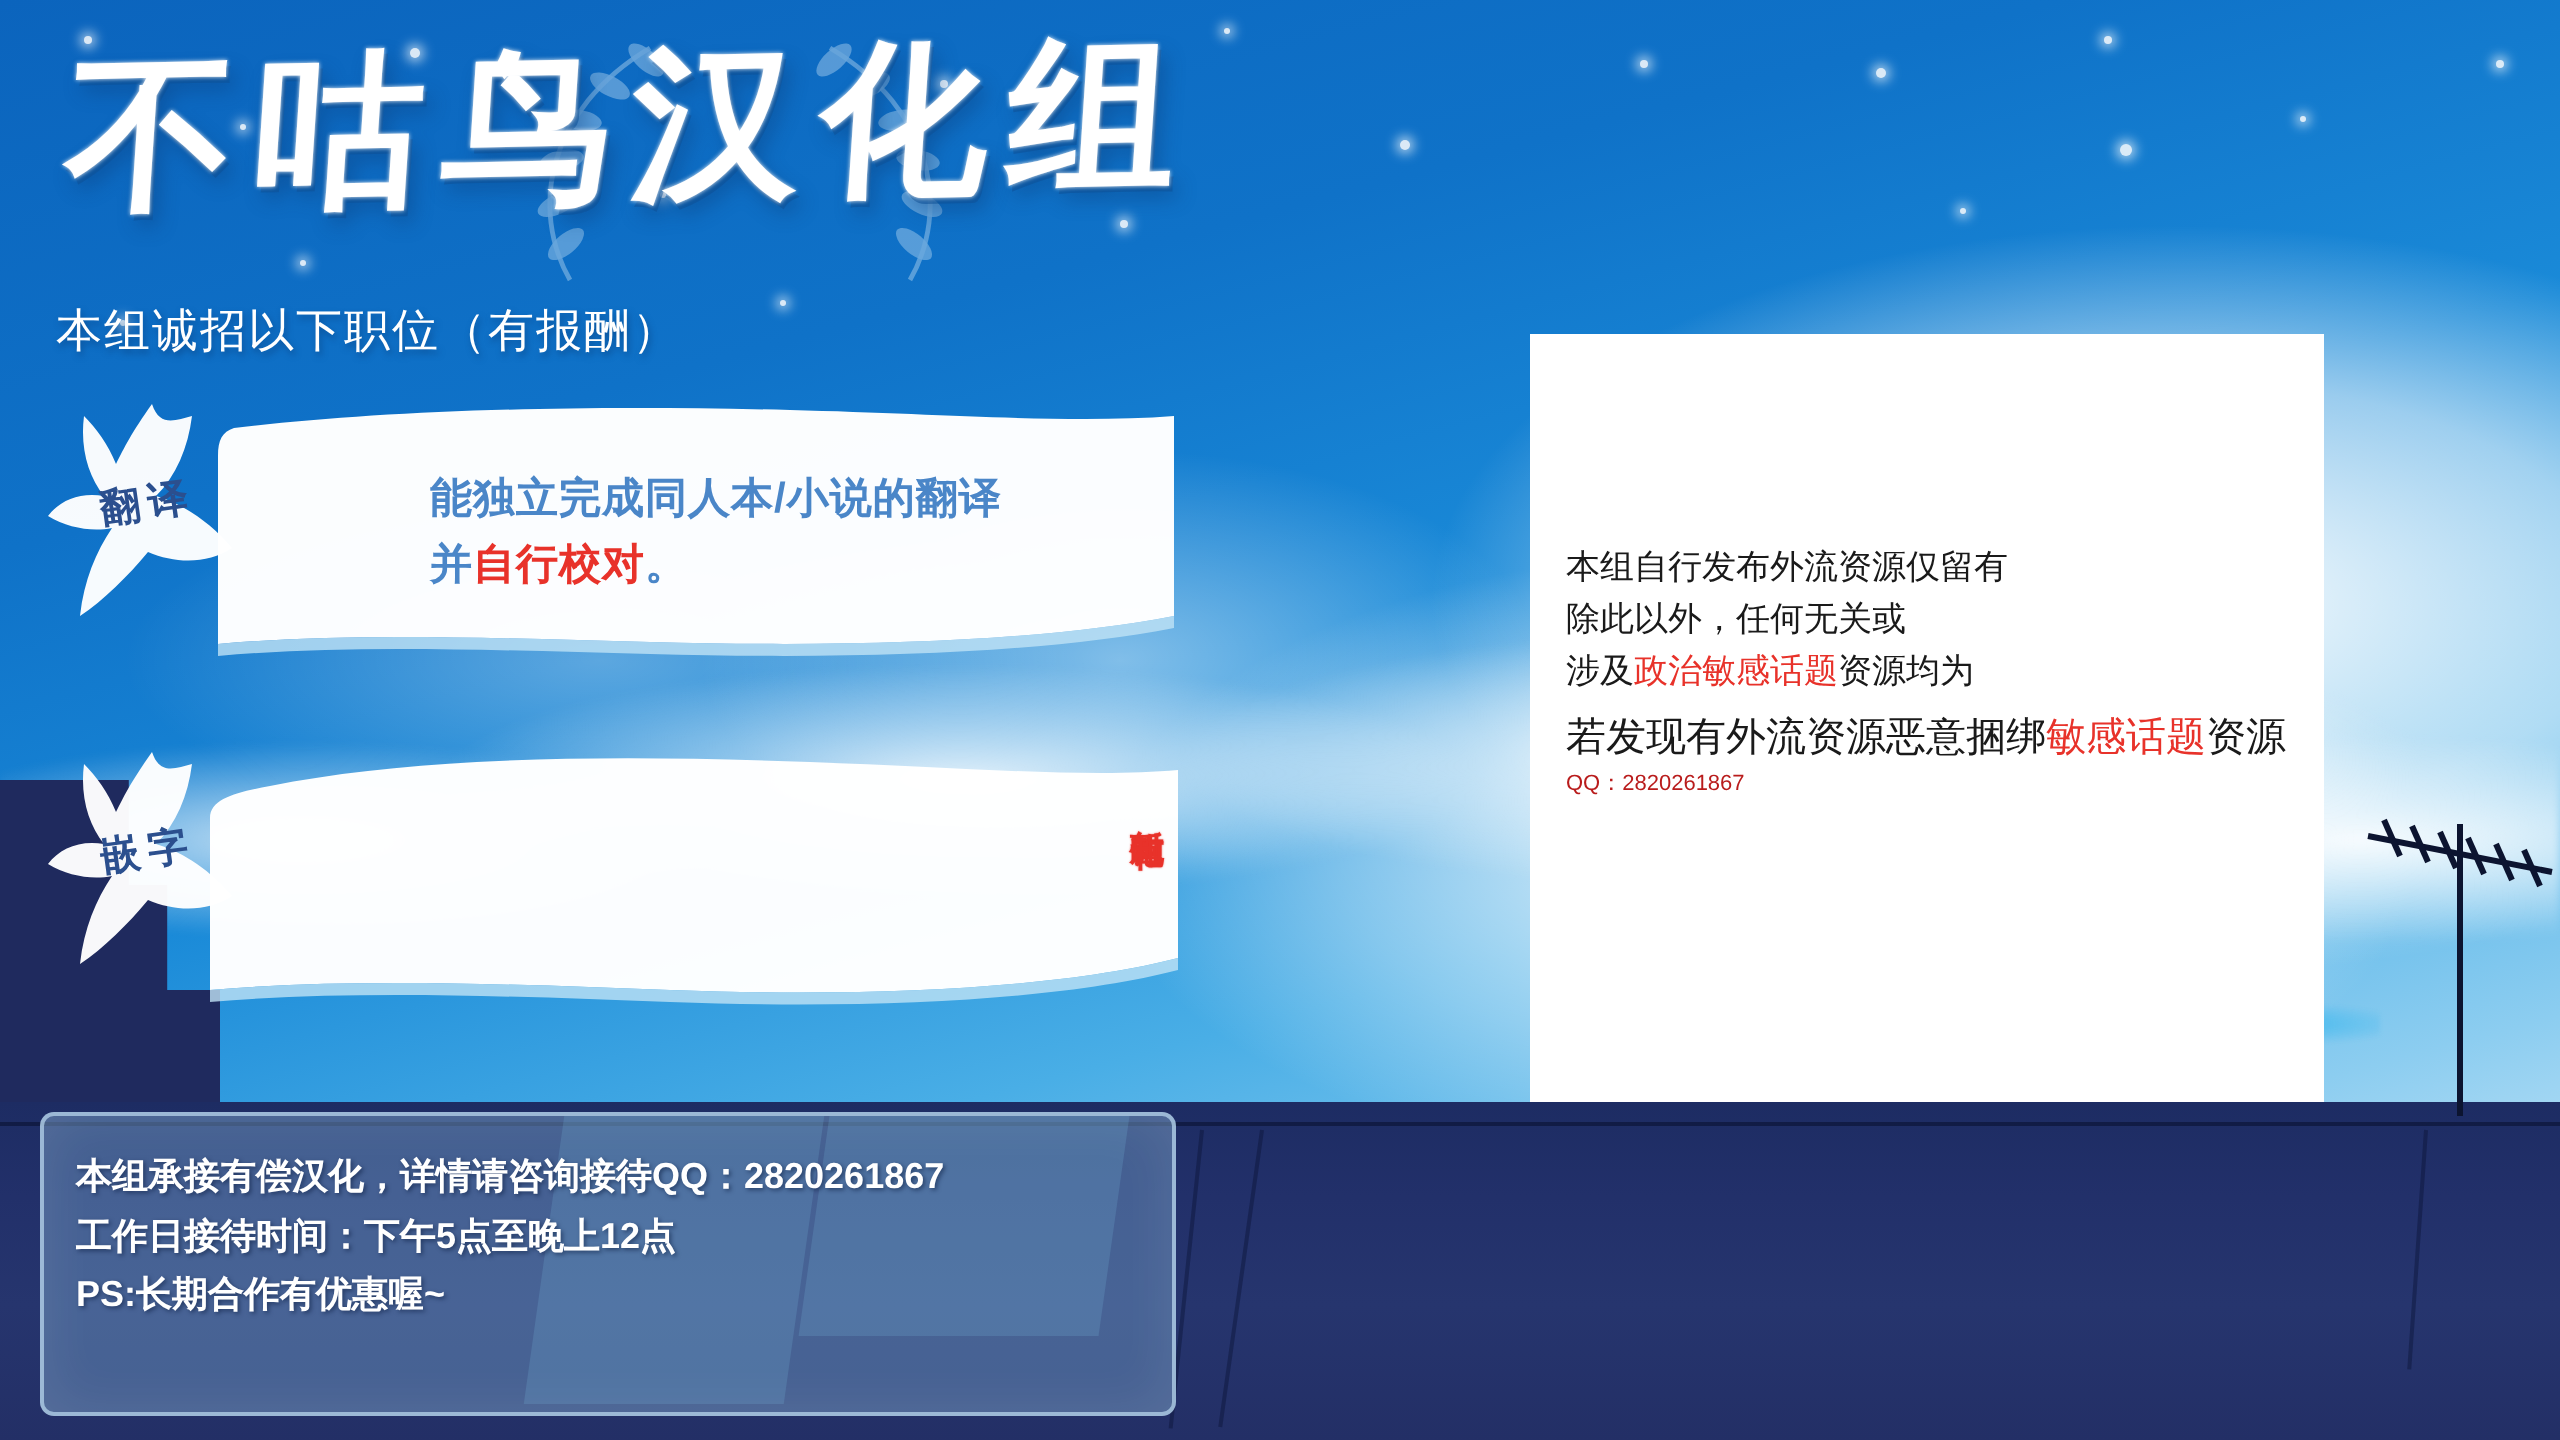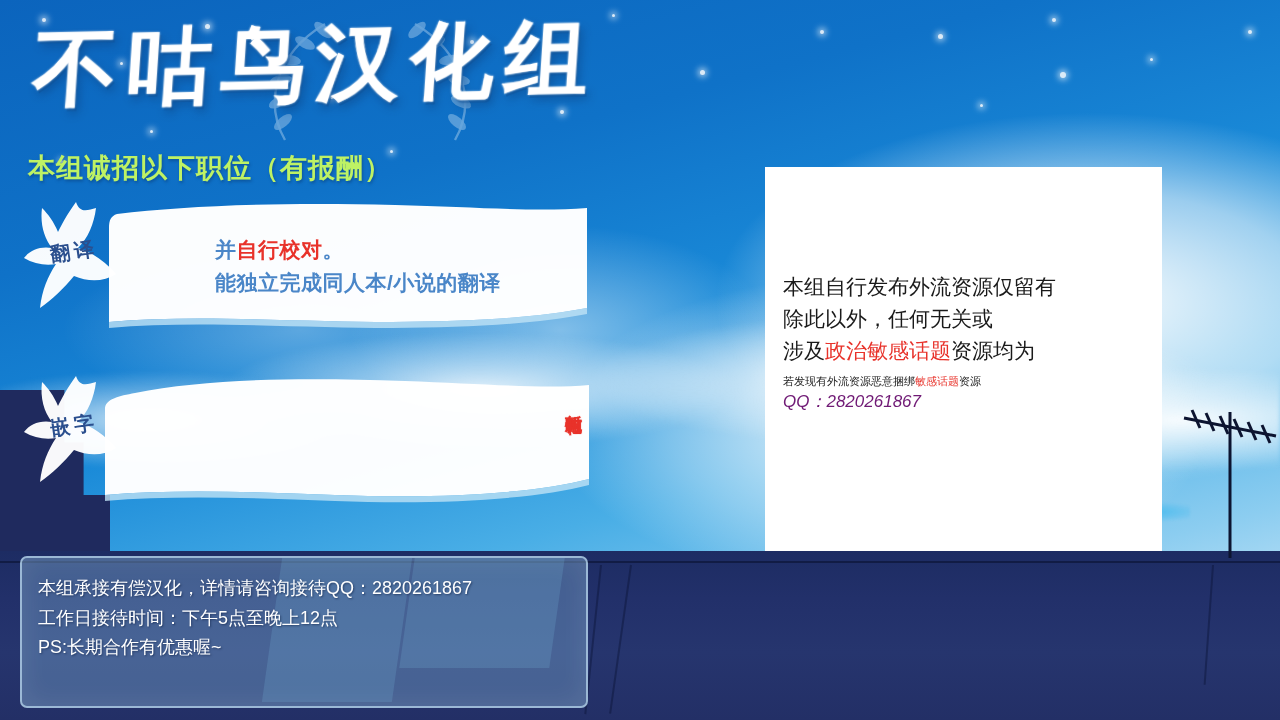--- a/index.html
+++ b/index.html
@@ -71,21 +71,21 @@
     letter-spacing:10px;
     transform:skewX(-5deg) rotate(-1.2deg);
     text-shadow:
       0 0 2px rgba(255,255,255,.95),
       2px 3px 0 rgba(14,80,150,.55),
       4px 6px 10px rgba(10,60,120,.45);
     white-space:nowrap;
   }
   .subtitle{
     position:absolute;left:28px;top:150px;
-    font-size:27px;font-weight:700;color:#bef264;letter-spacing:1px;
+    font-size:23px;font-weight:400;color:#ffffff;letter-spacing:1px;
     text-shadow:1px 2px 3px rgba(10,60,120,.55);
   }
 
   
   .dove{position:absolute;width:112px;height:120px;}
   .dove svg{position:absolute;inset:0;}
   .dove .dlabel{
     position:absolute;left:18px;top:40px;width:76px;text-align:center;
     font-family:"Liberation Serif","DejaVu Serif",serif;
     font-size:20px;font-weight:700;color:#2b4f8e;letter-spacing:4px;
@@ -117,35 +117,35 @@
   .notice{
     position:absolute;left:765px;top:167px;width:397px;height:384px;
     background:#ffffff;
   }
   .notice-title{
     position:absolute;left:0;right:0;top:16px;text-align:center;
     font-size:54px;font-weight:700;color:#ee1d1d;letter-spacing:4px;
     font-family:"Liberation Sans","DejaVu Sans",sans-serif;
   }
   .notice-body{position:absolute;left:18px;top:104px;right:8px;}
-  .nline{font-size:21px;line-height:1.52;color:#1a1a1a;font-weight:400;white-space:nowrap;}
-  .nsmall{font-size:11px;line-height:1.5;color:#1a1a1a;white-space:nowrap;}
-  .ncontact{font-size:17px;line-height:1.55;color:#701a75;white-space:nowrap;font-style:italic;}
+  .nline{font-size:17px;line-height:1.52;color:#1a1a1a;font-weight:400;white-space:nowrap;}
+  .nsmall{font-size:20px;line-height:1.5;color:#1a1a1a;white-space:nowrap;}
+  .ncontact{font-size:11px;line-height:1.55;color:#b91c1c;white-space:nowrap;}
 
   
   .infobox{
     position:absolute;left:20px;top:556px;width:564px;height:148px;
     background:rgba(120,165,205,.42);
     border:2px solid rgba(185,215,238,.75);
     border-radius:7px;
     box-shadow:inset 0 0 28px rgba(255,255,255,.10);
   }
   .infotext{position:absolute;left:16px;top:16px;}
   .iline{
-    font-size:18px;line-height:1.65;color:#ffffff;font-weight:400;
+    font-size:18px;line-height:1.65;color:#ffffff;font-weight:700;
     white-space:nowrap;text-shadow:1px 1px 2px rgba(10,25,60,.55);
   }
   .infobox .pane{position:absolute;background:rgba(130,200,235,.18);}
 </style>
 </head>
 <body>
 
 <div id="stage">
 
   <div class="sky"></div>
@@ -232,22 +232,22 @@
   <div class="scroll" id="scroll1">
     <svg viewBox="0 0 500 130" preserveAspectRatio="none">
       <path d="M22 14 C90 6 180 2 300 5 C380 7 440 12 492 8
                L492 108 C430 120 340 124 230 121
                C150 119 80 116 14 122
                L14 28 C14 20 16 16 22 14 Z" fill="#ffffff" opacity="0.985"></path>
       <path d="M14 122 C80 116 150 119 230 121 C340 124 430 120 492 108
                L492 114 C430 126 340 130 230 127 C150 125 80 122 14 128 Z" fill="#bfe2f5" opacity="0.8"></path>
     </svg>
     <div class="stext">
+      <div><span>能独立完成同人本/小说的翻译</span></div>
       <div><span>并</span><span class="red">自行校对</span><span>。</span></div>
-      <div><span>能独立完成同人本/小说的翻译</span></div>
     </div>
   </div>
 
   <div class="dove" id="dove2">
     <svg viewBox="0 0 112 120">
       <path d="M58 4 C48 18 44 26 40 34 C36 24 30 16 24 10 C22 26 26 40 34 50
                C22 48 12 52 6 60 C16 66 28 68 38 66
                C30 78 24 92 22 110 C34 102 46 90 56 78
                C70 84 86 84 98 76 C88 64 74 54 60 50
                C70 40 76 26 78 10 C70 12 62 16 58 4 Z" fill="#ffffff" opacity="0.97"></path>

